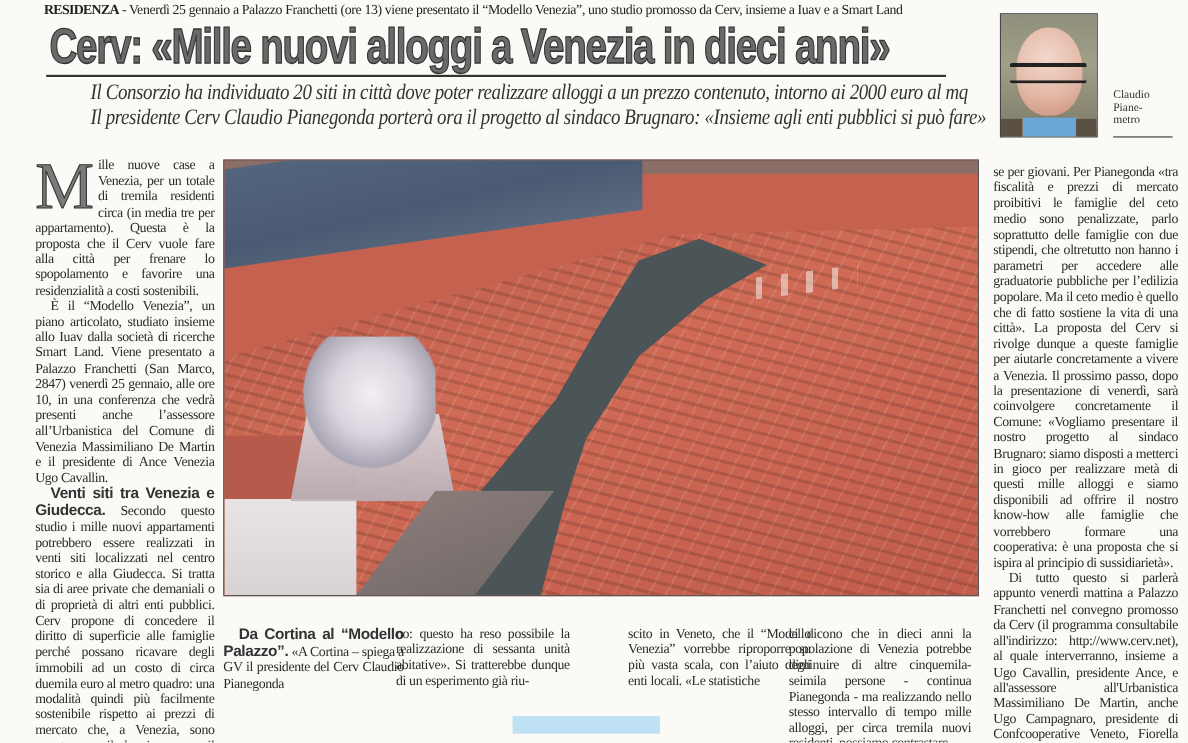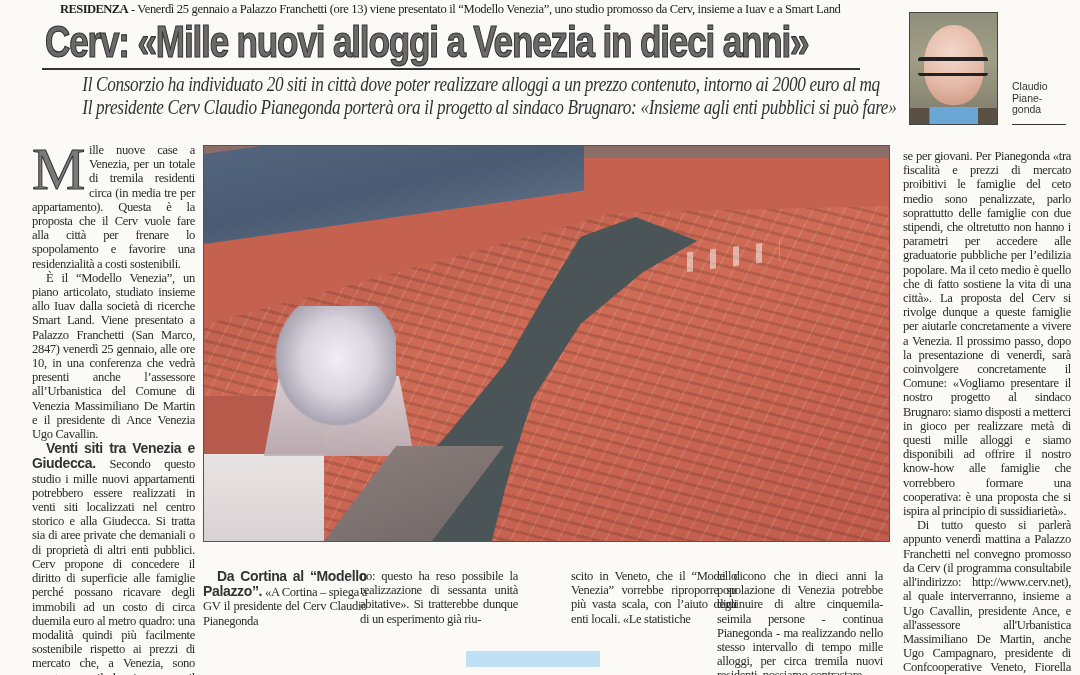--- a/index.html
+++ b/index.html
@@ -7,21 +7,21 @@
     width:1080px; height:675px; overflow:hidden; position:relative;
     background:#fbfaf7; color:#2a2a2a;
     font-family:"Liberation Serif", "DejaVu Serif", serif;
   }
   .kicker {
     position:absolute; left:40px; top:1px; width:860px; height:16px;
     font-size:12.6px; line-height:16px; white-space:nowrap; letter-spacing:-0.35px;
     transform-origin:left top;
     font-family:"Liberation Serif", serif; color:#222;
   }
-  .kicker b { font-weight:bold; letter-spacing:-0.6px;margin-left:20px; }
+  .kicker b { font-weight:bold; letter-spacing:-0.6px; }
   .headline {
     position:absolute; left:45px; top:16px; width:830px; height:52px;
     font-family:"Liberation Sans", "DejaVu Sans", sans-serif; font-weight:bold;
     font-size:45px; line-height:52px; color:#6a6a6a; letter-spacing:-1.5px;
     white-space:nowrap;
     -webkit-text-stroke:1.2px #333;
     transform:scaleX(0.78); transform-origin:left top;
   }
   .headline-rule {
     position:absolute; left:42px; top:68px; width:818px; height:2px; background:#333;
@@ -47,21 +47,21 @@
   }
   .portrait .shirt {
     position:absolute; left:20px; top:94px; width:50px; height:20px; background:#6aa7d6;
   }
   .portrait .jacket {
     position:absolute; left:0; top:95px; width:87px; height:20px;
     background:linear-gradient(90deg,#5a5043 0%,#5a5043 22%,transparent 22%,transparent 78%,#5a5043 78%);
   }
   .caption {
     position:absolute; left:1012px; top:81px; width:60px;
-    font-family:Liberation Sans, sans-serif; font-size:10.5px; line-height:11.5px; color:#333;
+    font-family:Liberation Serif, serif; font-size:10.5px; line-height:11.5px; color:#333;
   }
   .caption-rule { position:absolute; left:1012px; top:124px; width:54px; height:1px; background:#333; }
 
   .col {
     position:absolute; font-size:12.6px; line-height:14.2px; color:#2b2b2b;
     text-align:justify; letter-spacing:-0.35px; hyphens:manual;
   }
   .col p { margin:0; }
   .col p.indent { text-indent:14px; }
   .col .sub { font-family:"Liberation Sans", sans-serif; font-weight:bold; font-size:14px; color:#333; }
@@ -148,21 +148,21 @@
 
 <div class="portrait">
   <div class="head"></div>
   <div class="glasses"></div>
   <div class="shirt"></div>
   <div class="jacket"></div>
 </div>
 <div class="caption">
   <div>Claudio</div>
   <div>Piane-</div>
-  <div>gonda</div>
+  <div>metro</div>
 </div>
 <div class="caption-rule"></div>
 
 <div class="col col1">
   <p><span class="dropcap">M</span><span>ille nuove case a Venezia, per un totale di tremila residenti circa (in media tre per appartamento). Questa è la proposta che il Cerv vuole fare alla città per frenare lo spopolamento e favorire una residenzialità a costi sostenibili.</span></p>
   <p class="indent">È il “Modello Venezia”, un piano articolato, studiato insieme allo Iuav dalla società di ricerche Smart Land. Viene presentato a Palazzo Franchetti (San Marco, 2847) venerdì 25 gennaio, alle ore 10, in una conferenza che vedrà presenti anche l’assessore all’Urbanistica del Comune di Venezia Massimiliano De Martin e il presidente di Ance Venezia Ugo Cavallin.</p>
   <p class="indent"><span class="sub">Venti siti tra Venezia e Giudecca.</span><span> Secondo questo studio i mille nuovi appartamenti potrebbero essere realizzati in venti siti localizzati nel centro storico e alla Giudecca. Si tratta sia di aree private che demaniali o di proprietà di altri enti pubblici. Cerv propone di concedere il diritto di superficie alle famiglie perché possano ricavare degli immobili ad un costo di circa duemila euro al metro quadro: una modalità quindi più facilmente sostenibile rispetto ai prezzi di mercato che, a Venezia, sono quantomeno il doppio se non il triplo. Il Consorzio Cerv, nato a Mestre nel 1979</span></p>
 </div>
 
 <div class="photo">

